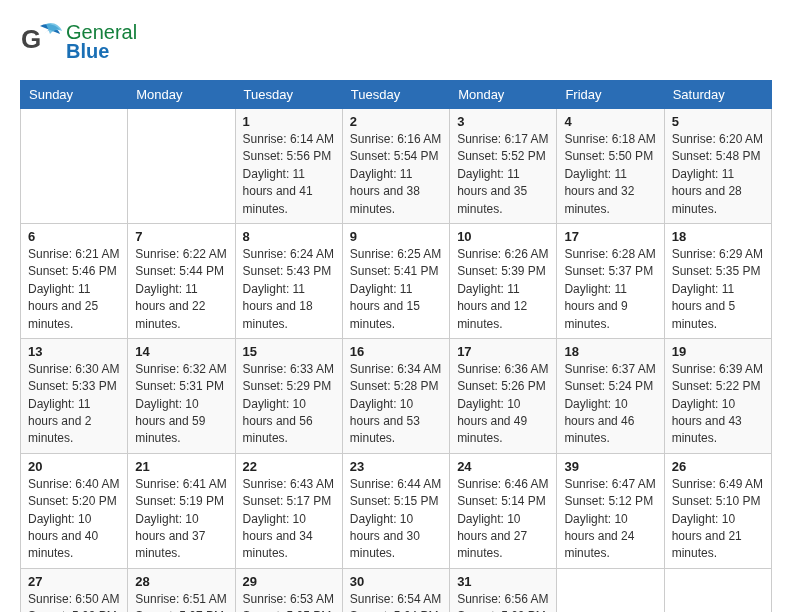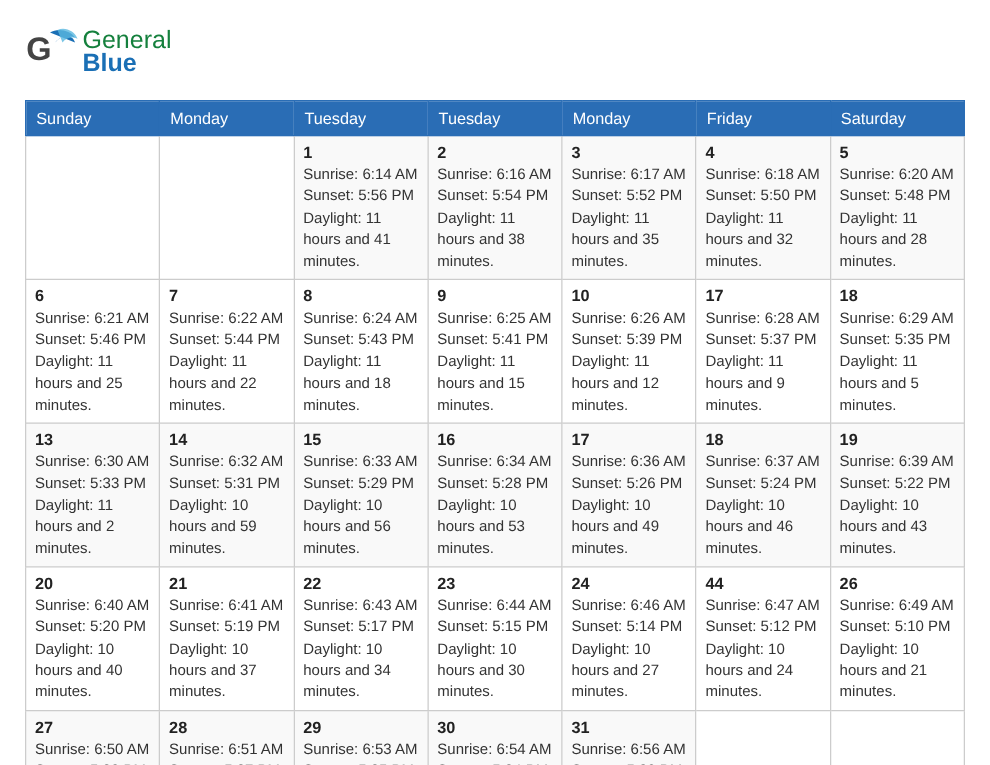--- a/index.html
+++ b/index.html
@@ -212,21 +212,21 @@
         </td>
         <td>
           <span class="day-number">23</span>
           <div class="day-info">Sunrise: 6:44 AM<br>Sunset: 5:15 PM<br>Daylight: 10 hours and 30 minutes.</div>
         </td>
         <td>
           <span class="day-number">24</span>
           <div class="day-info">Sunrise: 6:46 AM<br>Sunset: 5:14 PM<br>Daylight: 10 hours and 27 minutes.</div>
         </td>
         <td>
-          <span class="day-number">44</span>
+          <span class="day-number">39</span>
           <div class="day-info">Sunrise: 6:47 AM<br>Sunset: 5:12 PM<br>Daylight: 10 hours and 24 minutes.</div>
         </td>
         <td>
           <span class="day-number">26</span>
           <div class="day-info">Sunrise: 6:49 AM<br>Sunset: 5:10 PM<br>Daylight: 10 hours and 21 minutes.</div>
         </td>
       </tr>
       <tr>
         <td>
           <span class="day-number">27</span>

